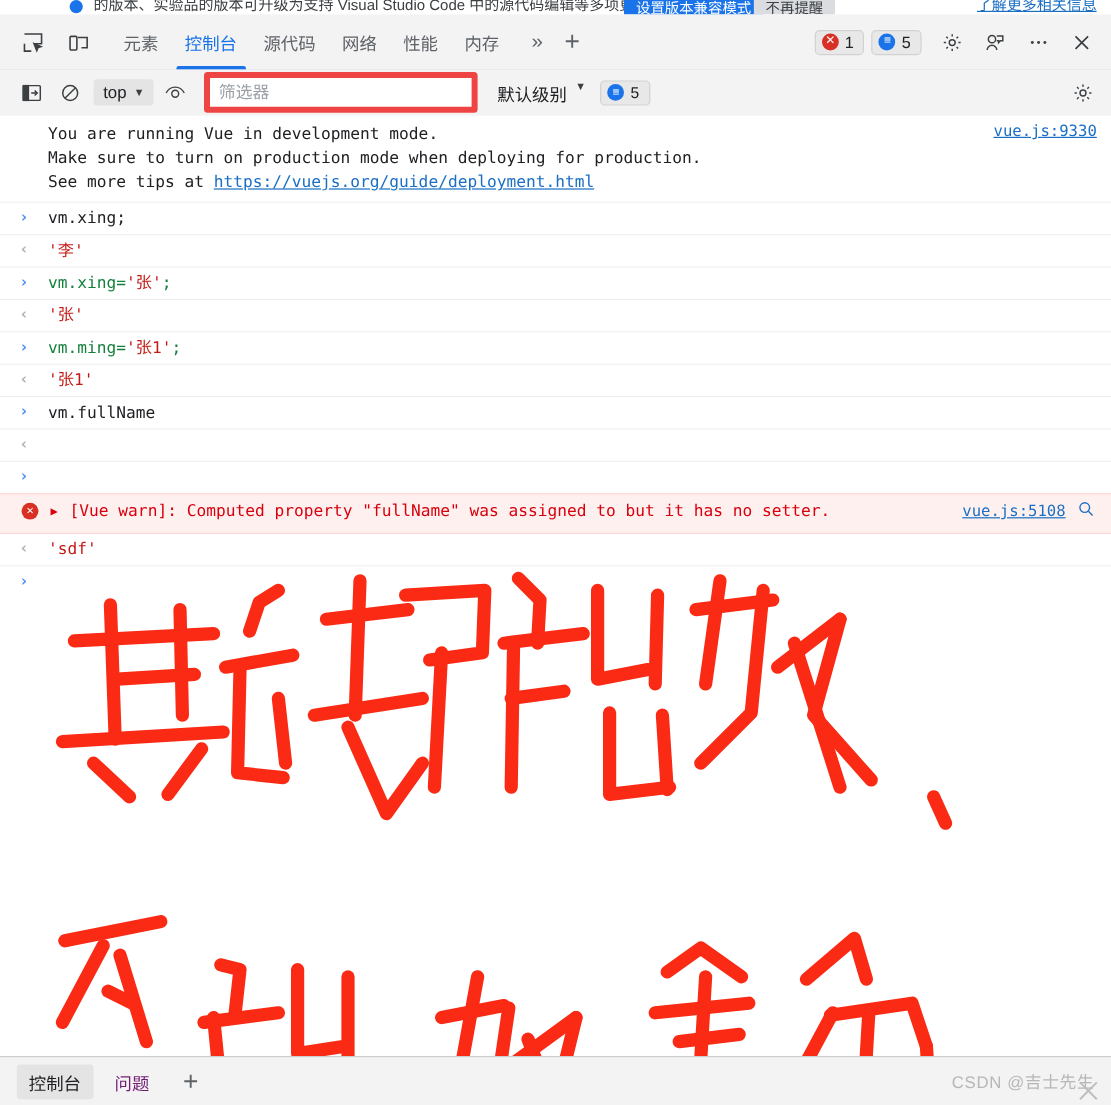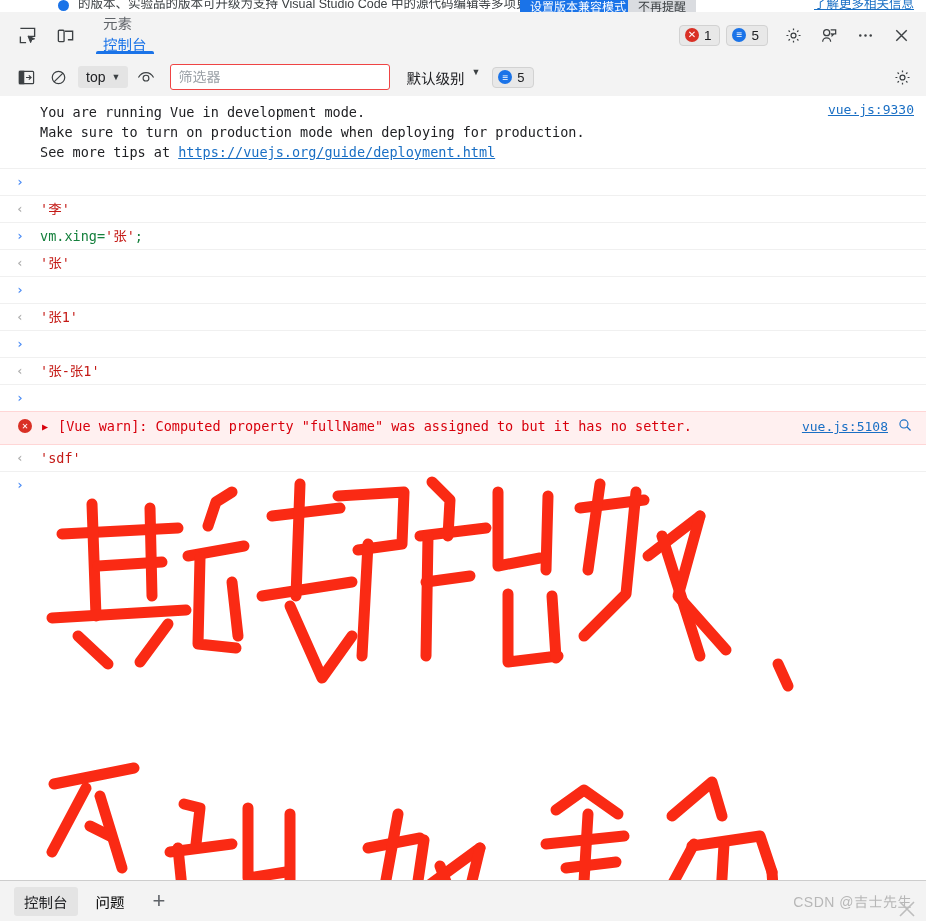--- a/index.html
+++ b/index.html
@@ -52,21 +52,21 @@
     border-bottom:1px solid #cdcdcd;
     display:flex;align-items:center;
   }
   .tb-icon{
     width:34px;height:34px;margin-left:4px;
     display:flex;align-items:center;justify-content:center;
     cursor:pointer;border-radius:3px;color:#5f6368;
   }
   .tb-icon:first-child{margin-left:10px;}
 
-  .tabs{display:flex;align-items:stretch;height:46px;margin-left:10px;flex-direction:column;}
+  .tabs{display:flex;align-items:stretch;height:46px;margin-left:10px;}
   .tab{
     position:relative;display:flex;align-items:center;
     padding:0 11px;font-size:14.5px;color:#5f6368;cursor:pointer;
     white-space:nowrap;
   }
   .tab.active{color:#1a73e8;font-weight:400;}
   .tab.active::after{
     content:"";position:absolute;left:4px;right:4px;bottom:0;height:3px;
     background:#1a73e8;border-radius:2px 2px 0 0;
   }
@@ -107,21 +107,21 @@
   .fb-icon:first-child{margin-left:12px;}
   .ctx-select{
     display:flex;align-items:center;gap:6px;
     background:#e4e4e4;border-radius:3px;
     padding:3px 8px;margin-left:6px;cursor:pointer;
     font-size:14px;color:#202124;
   }
   .caret{font-size:9px;color:#3c4043;}
   .filter-input{
     width:204px;height:24px;margin-left:10px;
-    border:1px solid #ef4444;border-radius:3px;background:#fff;
+    border:5px solid #ef4444;border-radius:3px;background:#fff;
     font-size:14px;color:#3b82f6;padding:0 7px;
     font-family:"Liberation Sans","DejaVu Sans",sans-serif;
     outline:none;
   }
   .filter-input::placeholder{color:#9aa0a6;}
   .level-select{
     display:flex;align-items:flex-start;gap:7px;margin-left:16px;
     cursor:pointer;font-size:14.5px;color:#202124;
   }
   .lvl-badge{
@@ -200,21 +200,21 @@
     pointer-events:none;
   }
 
   
   .drawer{
     position:absolute;left:0;bottom:0;width:926px;height:40px;
     background:#f3f3f3;border-top:1px solid #cdcdcd;
     display:flex;align-items:center;
   }
   .dw-tab{
-    font-size:14.5px;color:#000000;padding:4px 10px;margin-left:8px;
+    font-size:14.5px;color:#701a75;padding:4px 10px;margin-left:8px;
     border-radius:3px;cursor:pointer;white-space:nowrap;
   }
   .dw-tab:first-child{margin-left:14px;}
   .dw-tab.active{background:#e4e4e4;color:#202124;}
   .dw-add{
     font-size:22px;font-weight:300;color:#5f6368;
     margin-left:18px;cursor:pointer;line-height:1;
   }
   .watermark{
     margin-left:auto;padding-right:14px;
@@ -362,49 +362,51 @@
 
     <div class="msg-row row-info" style="padding-top:6px;padding-bottom:6px;">
       <div class="content"><span>You are running Vue in development mode.</span>
 <span>Make sure to turn on production mode when deploying for production.</span>
 <span>See more tips at </span><a class="inline-link" href="#">https://vuejs.org/guide/deployment.html</a></div>
       <div class="src-link">vue.js:9330</div>
     </div>
 
     <div class="msg-row row-input">
       <div class="gutter">›</div>
+      <div class="content">vm.xing;</div>
     </div>
     <div class="msg-row row-output">
       <div class="gutter">‹</div>
       <div class="content">'李'</div>
     </div>
 
     <div class="msg-row row-input">
       <div class="gutter">›</div>
       <div class="content"><span class="tok-plain">vm.xing=</span><span class="tok-str">'张'</span><span class="tok-plain">;</span></div>
     </div>
     <div class="msg-row row-output">
       <div class="gutter">‹</div>
       <div class="content">'张'</div>
     </div>
 
     <div class="msg-row row-input">
       <div class="gutter">›</div>
+      <div class="content"><span class="tok-plain">vm.ming=</span><span class="tok-str">'张1'</span><span class="tok-plain">;</span></div>
     </div>
     <div class="msg-row row-output">
       <div class="gutter">‹</div>
       <div class="content">'张1'</div>
     </div>
 
     <div class="msg-row row-input">
       <div class="gutter">›</div>
+      <div class="content">vm.fullName</div>
     </div>
     <div class="msg-row row-output">
       <div class="gutter">‹</div>
-      <div class="content">'张-张1'</div>
     </div>
 
     <div class="msg-row row-input" style="border-bottom:none;">
       <div class="gutter">›</div>
     </div>
 
     <div class="msg-row row-error">
       <div class="err-icon">✕</div>
       <div class="tri">▶</div>
       <div class="content">[Vue warn]: Computed property "fullName" was assigned to but it has no setter.</div>

